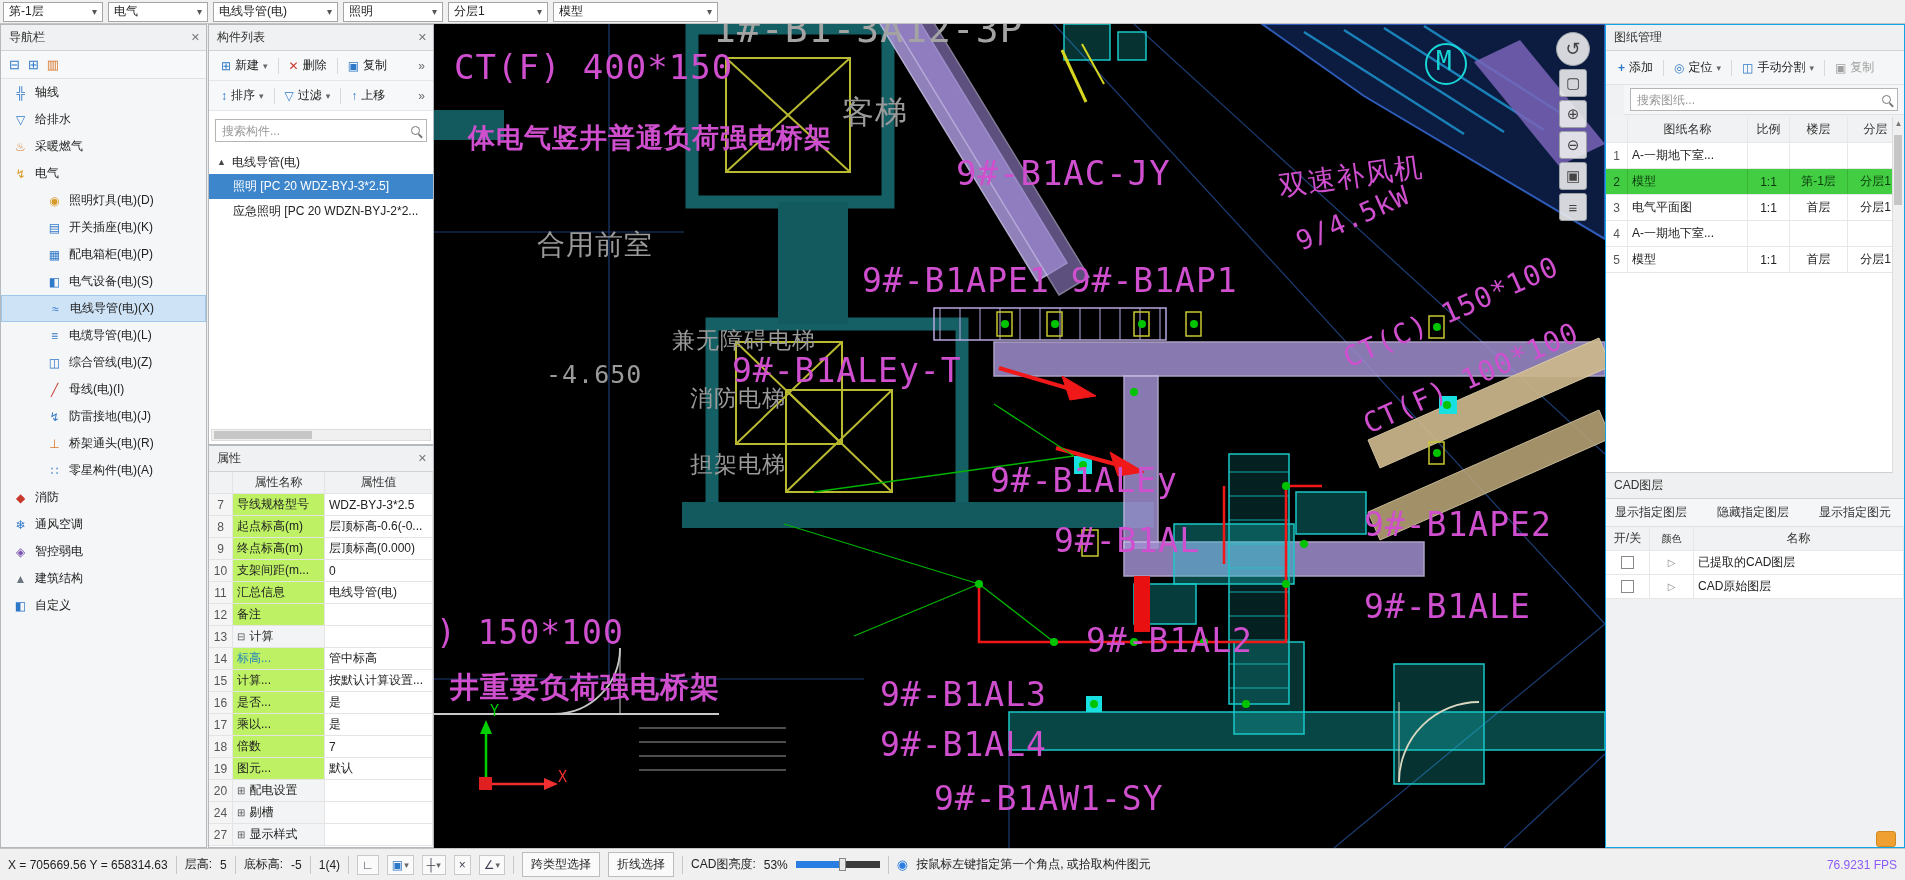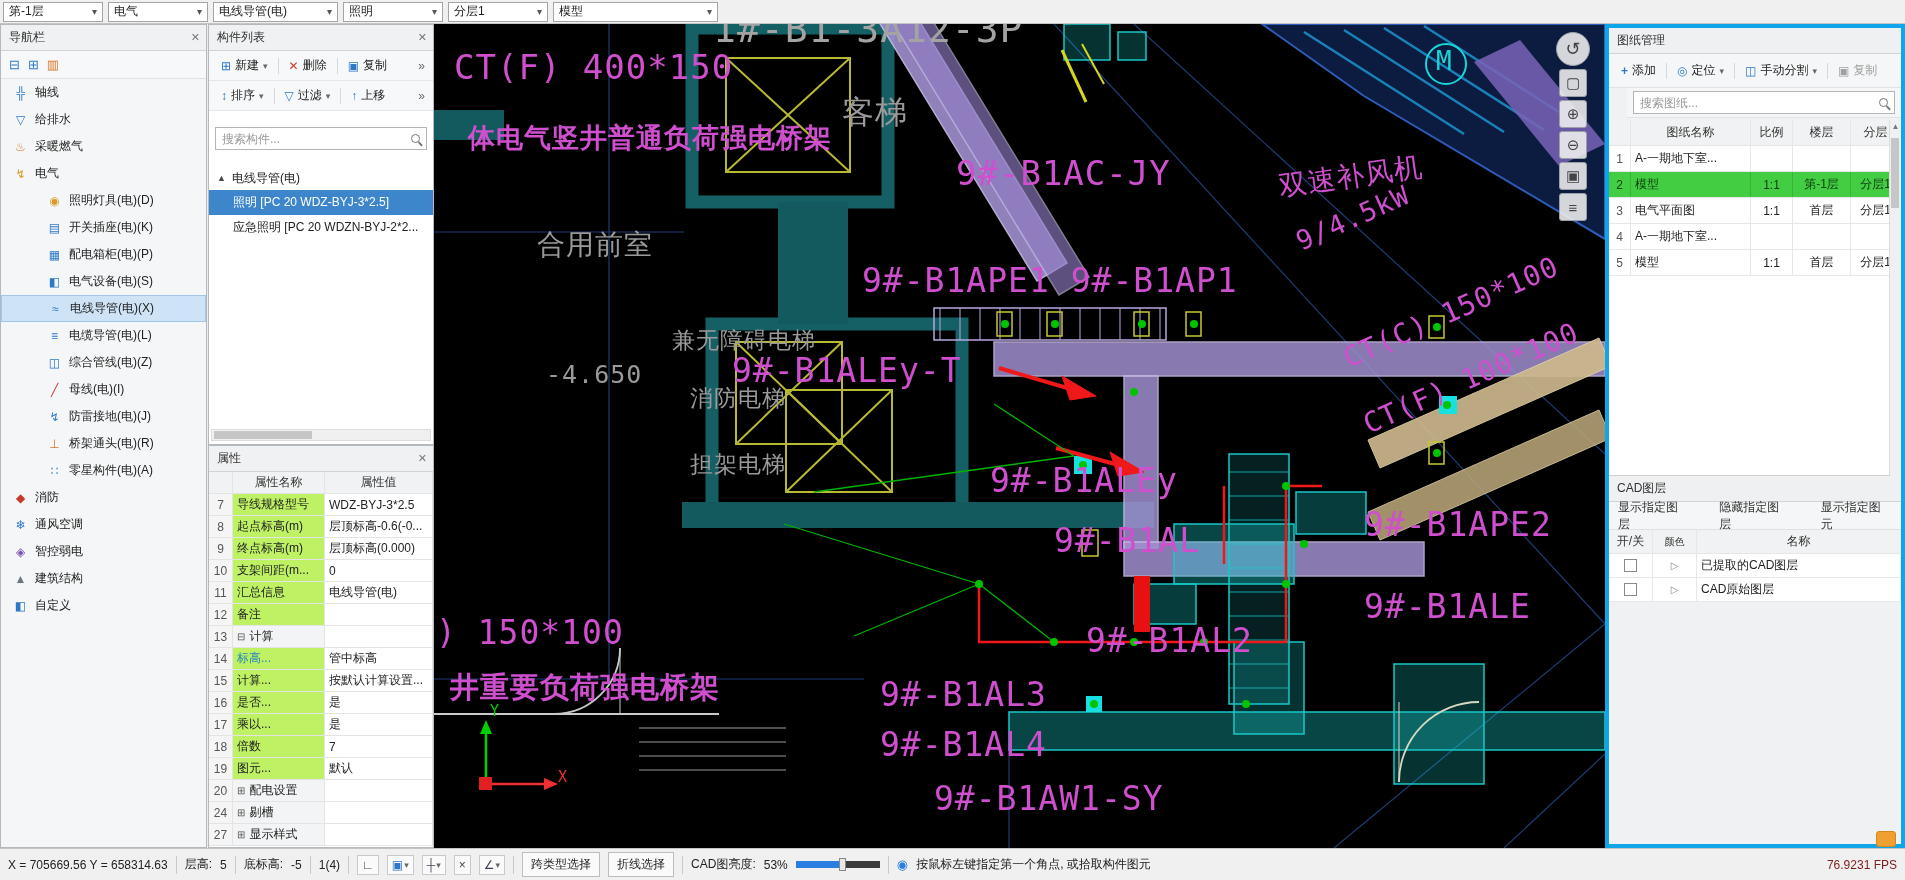--- a/index.html
+++ b/index.html
@@ -31,21 +31,21 @@
   .nico{width:15px;text-align:center;font-size:12px}
   .c-blue{color:#2e78c8}.c-amber{color:#d79a28}.c-red{color:#c8392e}
   .c-orange{color:#d8762a}.c-purple{color:#7a52b0}.c-gray{color:#6d7680}
 
   
   #comp-panel{left:208px;top:24px;width:226px;height:421px;background:#fff}
   .ct-row{height:30px;display:flex;align-items:center;gap:2px;padding:0 6px;border-bottom:1px solid #e6e6e6;background:#f7f8f9}
   .ct-btn{display:flex;align-items:center;gap:4px;padding:2px 6px;cursor:pointer}
   .ct-sep{width:1px;height:16px;background:#d8d8d8;margin:0 2px}
   .ovf{margin-left:auto;color:#666;padding-right:2px;cursor:pointer}
-  .search-box{margin:16px 6px;height:23px;background:#fff;border:1px solid #b5b5b5;display:flex;align-items:center;padding:0 6px;gap:4px}
+  .search-box{margin:8px 6px;height:23px;background:#fff;border:1px solid #b5b5b5;display:flex;align-items:center;padding:0 6px;gap:4px}
   .search-box input{border:0;outline:0;flex:1;font-size:12px;color:#333;background:transparent}
   .search-box input::placeholder{color:#9a9a9a}
   .magnifier{width:9px;height:9px;border:1.5px solid #777;border-radius:50%;position:relative;flex:0 0 auto}
   .magnifier::after{content:"";position:absolute;width:5px;height:1.5px;background:#777;transform:rotate(45deg);right:-4px;bottom:-2px}
   .comp-group{height:24px;display:flex;align-items:center;gap:6px;padding-left:8px;background:#fff}
   .comp-group .tri{font-size:9px;color:#444}
   .comp-item{height:25px;display:flex;align-items:center;padding-left:24px;white-space:nowrap;overflow:hidden;background:#fff;cursor:pointer}
   .comp-item.sel{background:#3e86cc;color:#fff}
   .hscroll{position:absolute;left:2px;right:2px;bottom:3px;height:12px;background:#f0f0f0;border:1px solid #dcdcdc}
   .hscroll .thumb{position:absolute;left:2px;top:1px;width:45%;height:8px;background:#c6c6c6}
@@ -67,21 +67,21 @@
   .labels-layer{position:absolute;left:0;top:0;width:100%;height:100%;pointer-events:none}
   .cad-label{position:absolute;font-family:"DejaVu Sans Mono",monospace;white-space:nowrap;
     transform-origin:left top;letter-spacing:1px;line-height:1.05}
   .cad-label.b{font-weight:bold}
   #cv-tools{position:absolute;right:14px;top:8px;width:36px;display:flex;flex-direction:column;gap:3px;align-items:center}
   .cv-tool{width:28px;height:28px;background:rgba(240,240,240,.88);border:1px solid #9aa0a6;color:#444;
     display:flex;align-items:center;justify-content:center;font-size:15px;border-radius:3px;cursor:pointer}
   .cv-tool.round{width:34px;height:34px;border-radius:50%;font-size:18px}
 
   
-  #right-panel{left:1605px;top:24px;width:300px;height:824px;background:#f0f1f2;border:4px solid #0ea5e9}
+  #right-panel{left:1605px;top:24px;width:300px;height:824px;background:#f0f1f2;border:1px solid #0ea5e9}
   .rp-sec-head{height:26px;line-height:25px;background:#eef0f1;border-bottom:1px solid #d3d3d3;padding:0 8px;color:#333}
   .rp-toolbar{height:34px;display:flex;align-items:center;gap:2px;padding:0 6px;background:#f5f6f7;border-bottom:1px solid #e2e2e2}
   .rp-toolbar .ct-btn{gap:4px}
   .rp-search{height:30px;display:flex;align-items:center;padding:3px 6px;background:#f5f6f7;border-bottom:1px solid #e2e2e2}
   .rp-search .search-box{flex:1;margin:0}
   .dtable{position:absolute;left:0;right:0;top:92px;height:356px;background:#fff;border-bottom:1px solid #cfcfcf}
   .dt-row{display:flex;height:26px;border-bottom:1px solid #e7e7e7;background:#fff}
   .dt-row>span{border-right:1px solid #e7e7e7;display:flex;align-items:center;padding:0 4px;overflow:hidden;white-space:nowrap}
   .dt-row.head>span{background:#f1f2f3;justify-content:center;color:#333}
   .dc-num{width:22px;justify-content:center;color:#555}
@@ -109,21 +109,21 @@
   #statusbar{position:absolute;left:0;top:848px;width:1905px;height:32px;background:#f0f0f0;
     border-top:1px solid #c4c4c4;display:flex;align-items:center;gap:8px;padding:0 8px;white-space:nowrap}
   .sep{width:1px;height:18px;background:#c9c9c9}
   .st-ico{display:flex;align-items:center;gap:1px;padding:2px 4px;border:1px solid #c9c9c9;background:#fafafa;cursor:pointer;color:#445}
   .st-ico .arr{font-size:9px;color:#666}
   .st-btn{padding:3px 8px;border:1px solid #bdbdbd;background:#fafafa;cursor:pointer}
   .slider{width:84px;height:7px;background:#3c3c3c;position:relative;cursor:pointer}
   .slider .fill{position:absolute;left:0;top:0;bottom:0;width:53%;background:#2a7de1}
   .slider .knob{position:absolute;left:51%;top:-3px;width:7px;height:13px;background:#e8e8e8;border:1px solid #888}
   .hint-dot{color:#2a7de1;font-size:13px}
-  #fps{margin-left:auto;color:#7f1d1d}
+  #fps{margin-left:auto;color:#8b5cf6}
   #corner-badge{position:absolute;left:1876px;top:831px;width:20px;height:16px;background:#f0a030;border-radius:3px;border:1px solid #d08820}
 </style>
 </head>
 <body>
 
 <div id="topbar">
   <div class="tb-select" style="width:100px">
     <span>第-1层</span>
     <span class="arr">▾</span>
   </div>

